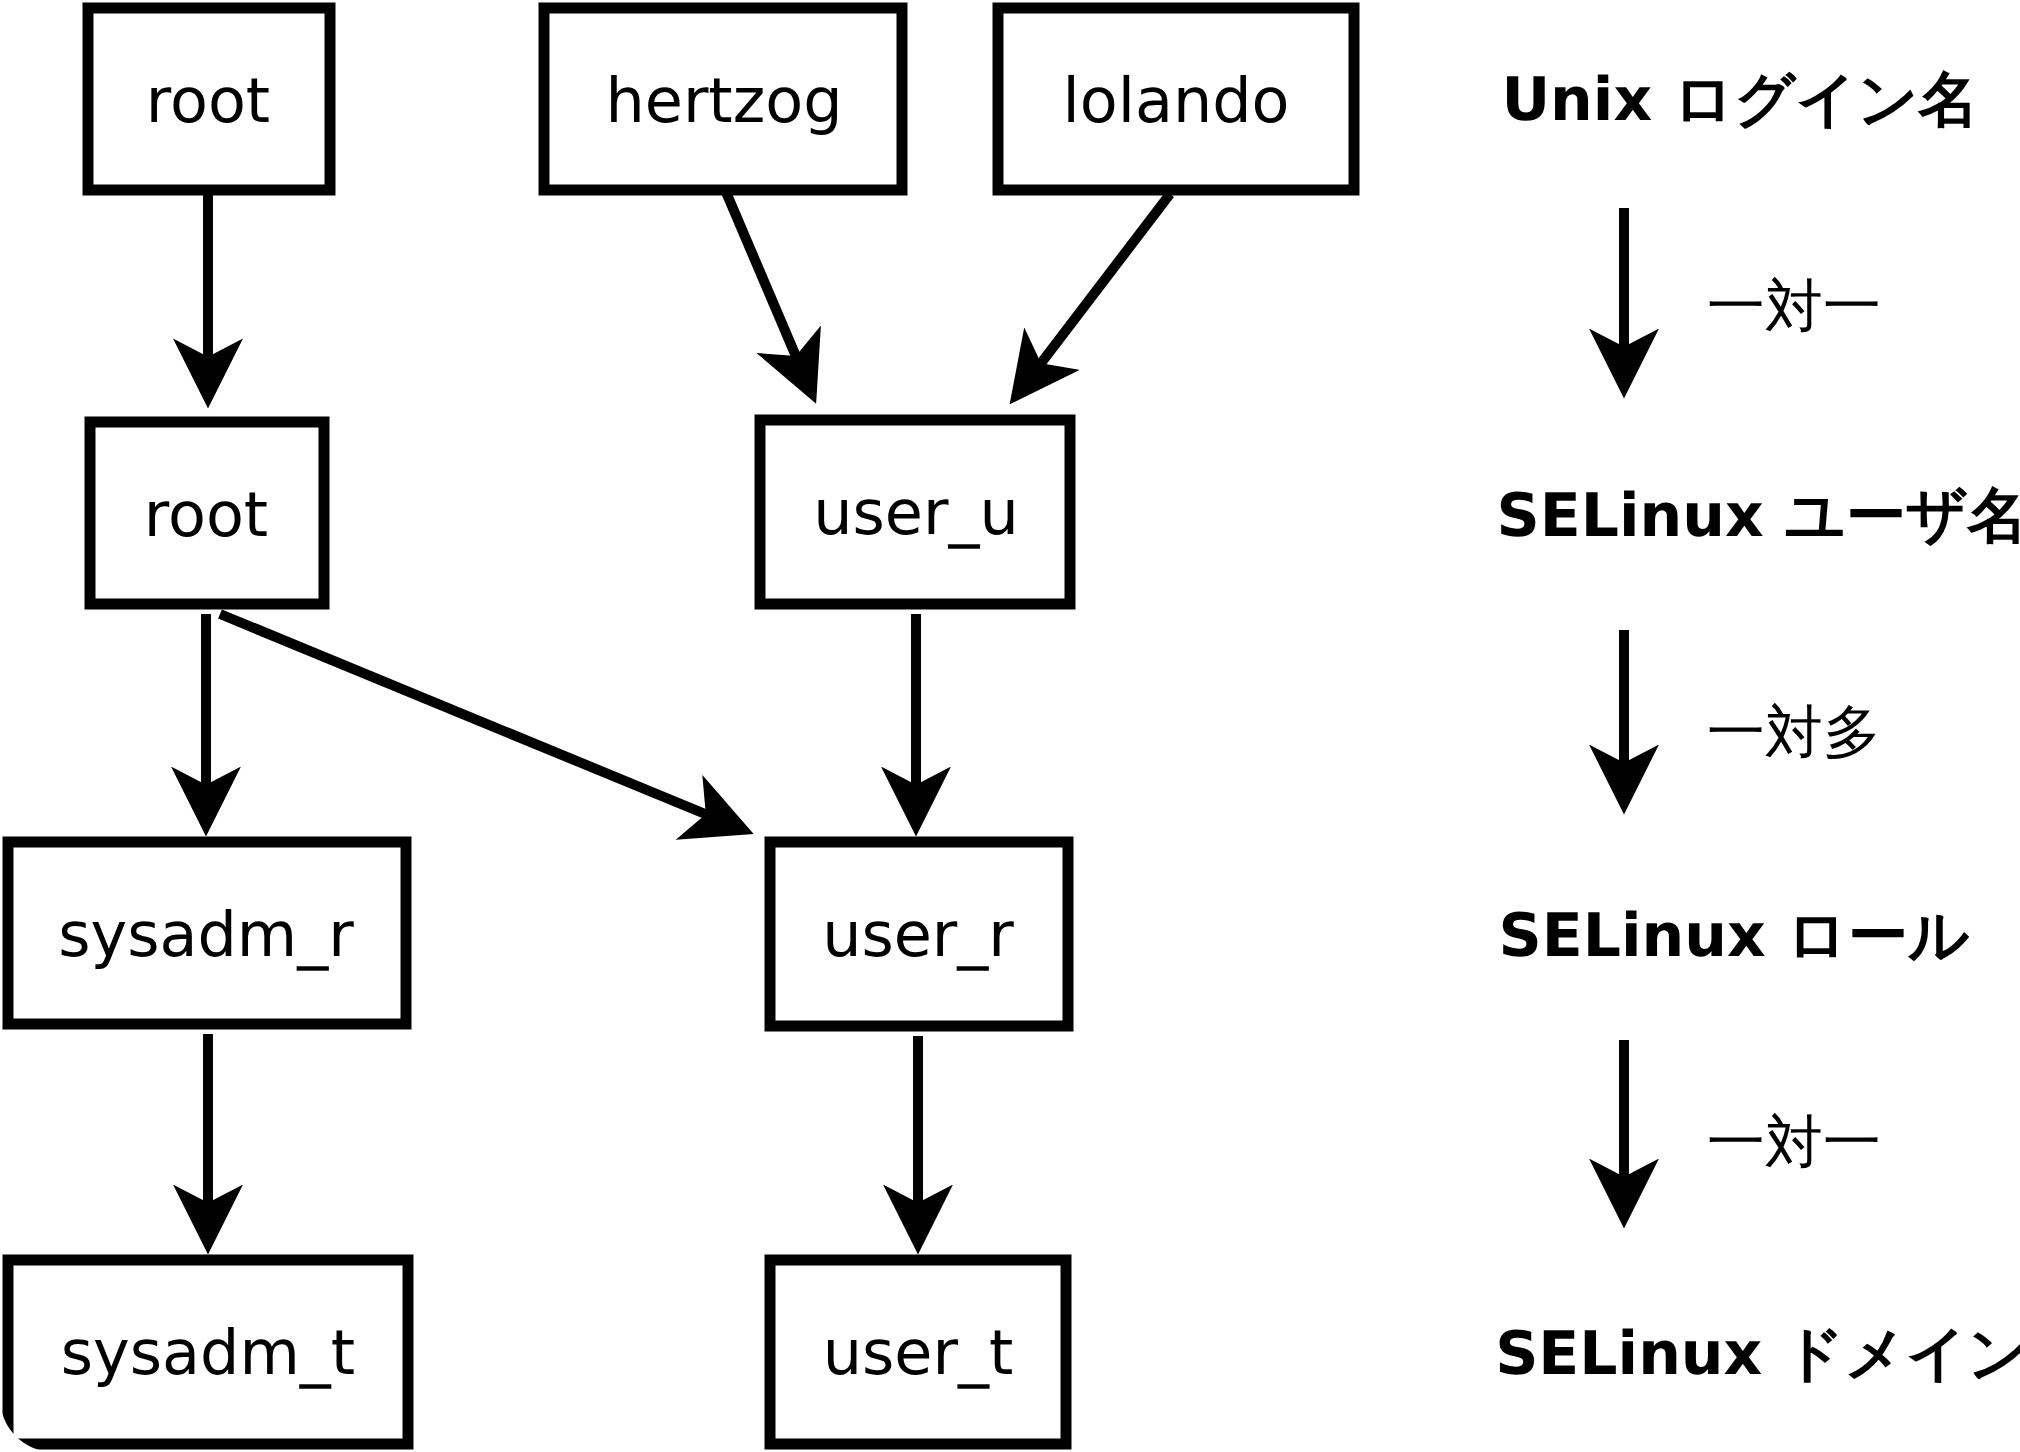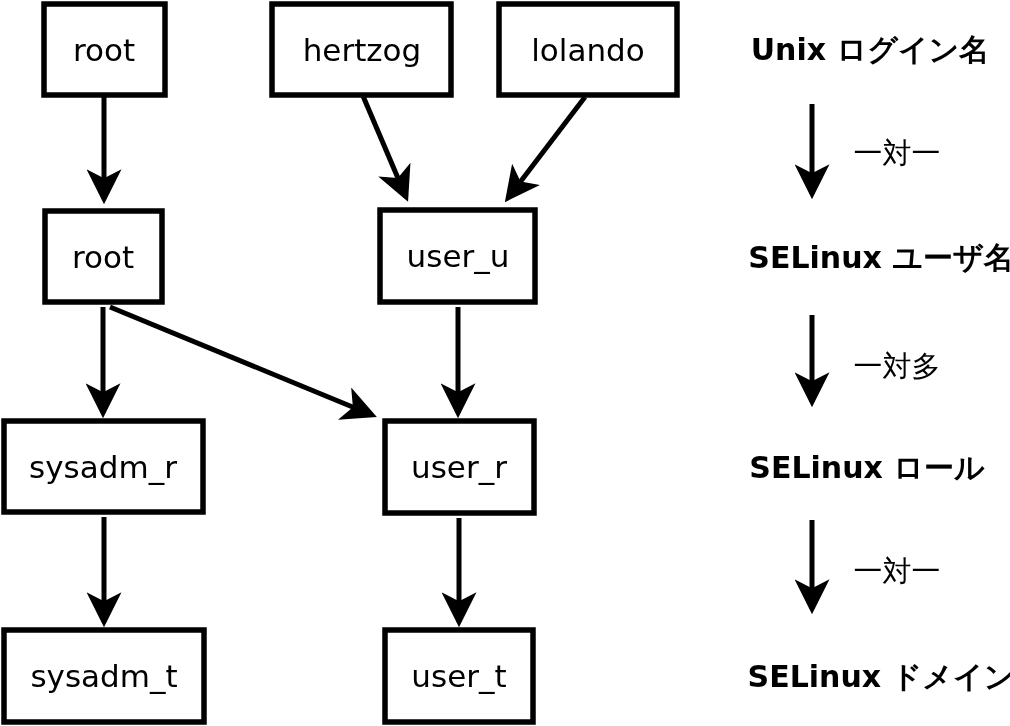--- a/index.html
+++ b/index.html
@@ -7,20 +7,21 @@
     padding: 0;
     background: #ffffff;
   }
   .canvas {
     position: relative;
     width: 1010px;
     height: 726px;
     background: #ffffff;
     overflow: hidden;
     font-family: "DejaVu Sans", "Liberation Sans", sans-serif;
+    border-radius: 27px;
   }
   svg text {
     font-family: "DejaVu Sans", "Liberation Sans", sans-serif;
     fill: #000000;
   }
   .node-label {
     font-size: 31px;
     font-weight: 400;
   }
   .legend-level {

